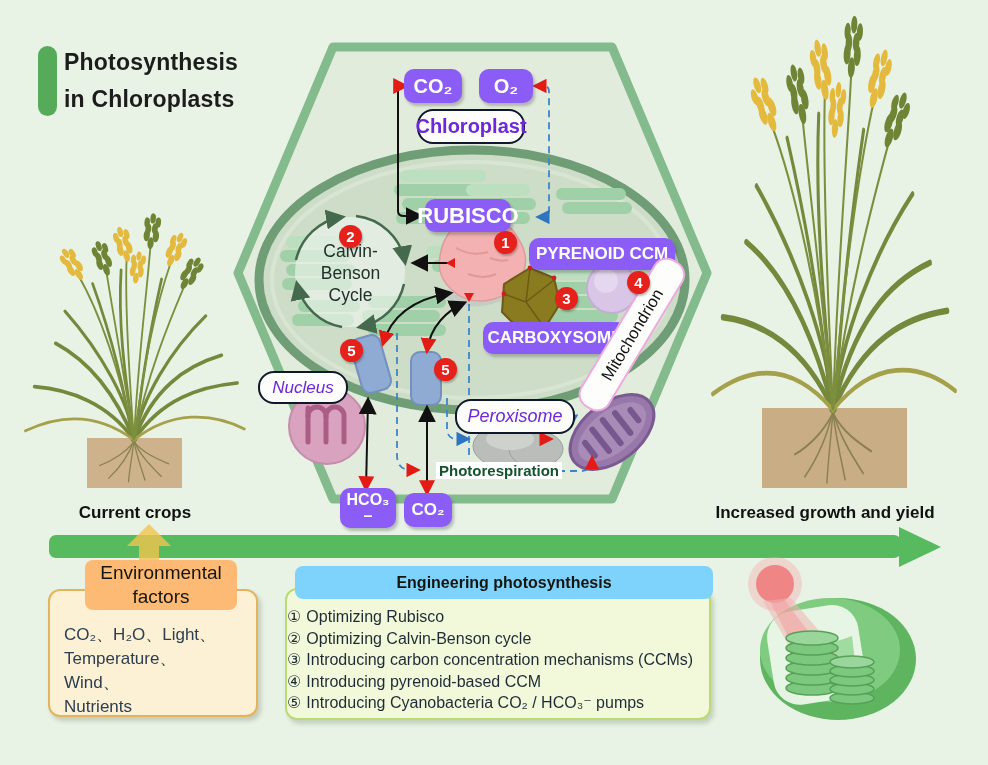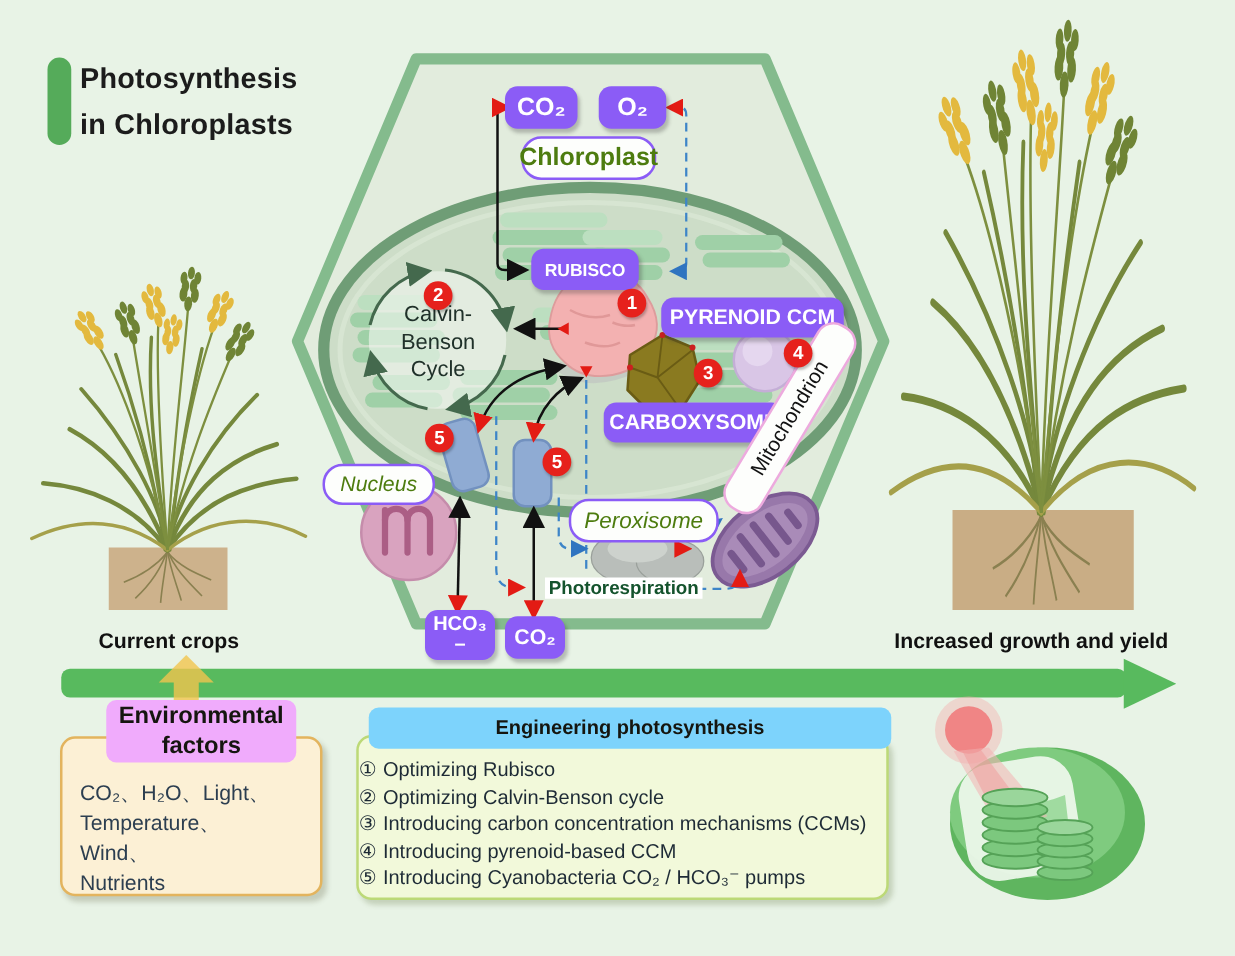--- a/index.html
+++ b/index.html
@@ -7,30 +7,30 @@
          font-family:"Liberation Sans","DejaVu Sans",sans-serif;color:#1b1b1b;}
   #scene{position:absolute;left:0;top:0;z-index:1;}
   .lab{position:absolute;z-index:3;}
   
   .title-bar{position:absolute;left:38px;top:46px;width:19px;height:70px;border-radius:10px;background:#55ab5a;z-index:3;}
   .title{left:64px;top:44px;font-size:23px;font-weight:bold;line-height:37px;color:#1c1c1c;letter-spacing:.2px;}
   
   .badge{position:absolute;z-index:4;background:#8b5cf6;color:#fff;font-weight:bold;text-align:center;
          border-radius:10px;box-shadow:2px 3px 3px rgba(60,60,60,.3);display:flex;align-items:center;justify-content:center;}
   
-  .pill{position:absolute;z-index:4;background:#fdfefc;border:2px solid #8b5cf6;border-radius:16px;
-        font-weight:bold;text-align:center;display:flex;align-items:center;justify-content:center;color:#4d7c0f;}
+  .pill{position:absolute;z-index:4;background:#fdfefc;border:2px solid #0f172a;border-radius:16px;
+        font-weight:bold;text-align:center;display:flex;align-items:center;justify-content:center;color:#6d28d9;}
   .pill.thin{font-weight:normal;font-style:italic;}
   
   .mk{position:absolute;z-index:5;width:23px;height:23px;border-radius:50%;background:#e6211c;color:#fff;
       font-size:15px;font-weight:bold;display:flex;align-items:center;justify-content:center;box-shadow:1px 2px 2px rgba(0,0,0,.25);}
   .caption{position:absolute;z-index:3;font-size:17px;font-weight:bold;color:#111;text-align:center;}
   
-  .env-head{position:absolute;left:85px;top:560px;width:152px;height:50px;z-index:4;background:#f0abfc;border-radius:8px;
-            font-size:19px;font-weight:bold;text-align:center;line-height:24px;display:flex;align-items:center;justify-content:center;color:#15150f;}
+  .env-head{position:absolute;left:85px;top:560px;width:152px;height:50px;z-index:4;background:#fdba74;border-radius:8px;
+            font-size:19px;font-weight:normal;text-align:center;line-height:24px;display:flex;align-items:center;justify-content:center;color:#15150f;}
   .env-body{position:absolute;left:48px;top:589px;width:210px;height:128px;z-index:3;background:#fcf0d5;border:2px solid #e3b45e;
             border-radius:12px;box-shadow:3px 4px 4px rgba(90,90,60,.25);padding:32px 32px 0 14px;box-sizing:border-box;
             font-size:17px;line-height:24px;color:#2c3e50;}
   .eng-head{position:absolute;left:295px;top:566px;width:418px;height:33px;z-index:4;background:#7dd3fc;border-radius:8px;
             font-size:16px;font-weight:bold;text-align:right;display:flex;align-items:center;justify-content:center;color:#15150f;}
   .eng-body{position:absolute;left:285px;top:588px;width:426px;height:132px;z-index:3;background:#f2f9da;border:2px solid #bcd977;
             border-radius:12px;box-shadow:3px 4px 4px rgba(90,110,60,.25);padding:16px 0 0 0;box-sizing:border-box;}
   .eng-item{font-size:16px;line-height:21.5px;color:#1e2b36;white-space:nowrap;}
   .eng-item .num{margin-right:5px;}
   .photoresp{position:absolute;left:436px;top:462px;z-index:4;background:#fff;padding:0 3px;font-size:15px;font-weight:bold;color:#14532d;}
@@ -298,21 +298,21 @@
 
 <div class="title-bar"></div>
 <div class="lab title">
   <div>Photosynthesis</div>
   <div>in Chloroplasts</div>
 </div>
 
 <div class="badge" style="left:404px;top:69px;width:58px;height:34px;font-size:20px;">CO₂</div>
 <div class="badge" style="left:479px;top:69px;width:54px;height:34px;font-size:20px;">O₂</div>
 <div class="pill" style="left:417px;top:109px;width:104px;height:31px;font-size:20px;">Chloroplast</div>
-<div class="badge" style="left:425px;top:199px;width:86px;height:33px;font-size:14px;">RUBISCO</div>
+<div class="badge" style="left:425px;top:199px;width:86px;height:33px;font-size:22px;">RUBISCO</div>
 <div class="badge" style="left:529px;top:238px;width:146px;height:32px;font-size:17px;">PYRENOID CCM</div>
 <div class="badge" style="left:483px;top:322px;width:144px;height:32px;font-size:17px;">CARBOXYSOME</div>
 
 <div class="calvin">
   <div>Calvin-</div>
   <div>Benson</div>
   <div>Cycle</div>
 </div>
 
 <div class="pill thin" style="left:258px;top:371px;width:86px;height:29px;font-size:17px;">Nucleus</div>

